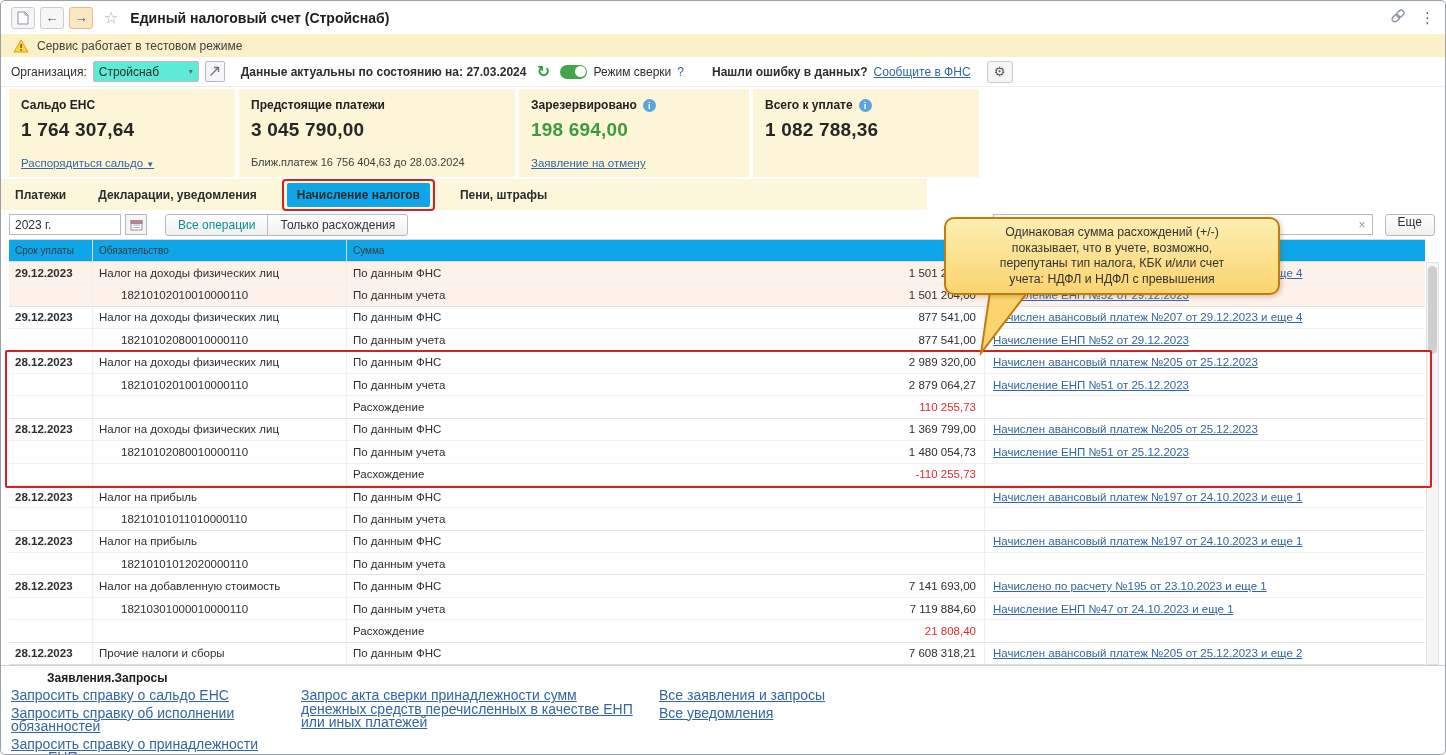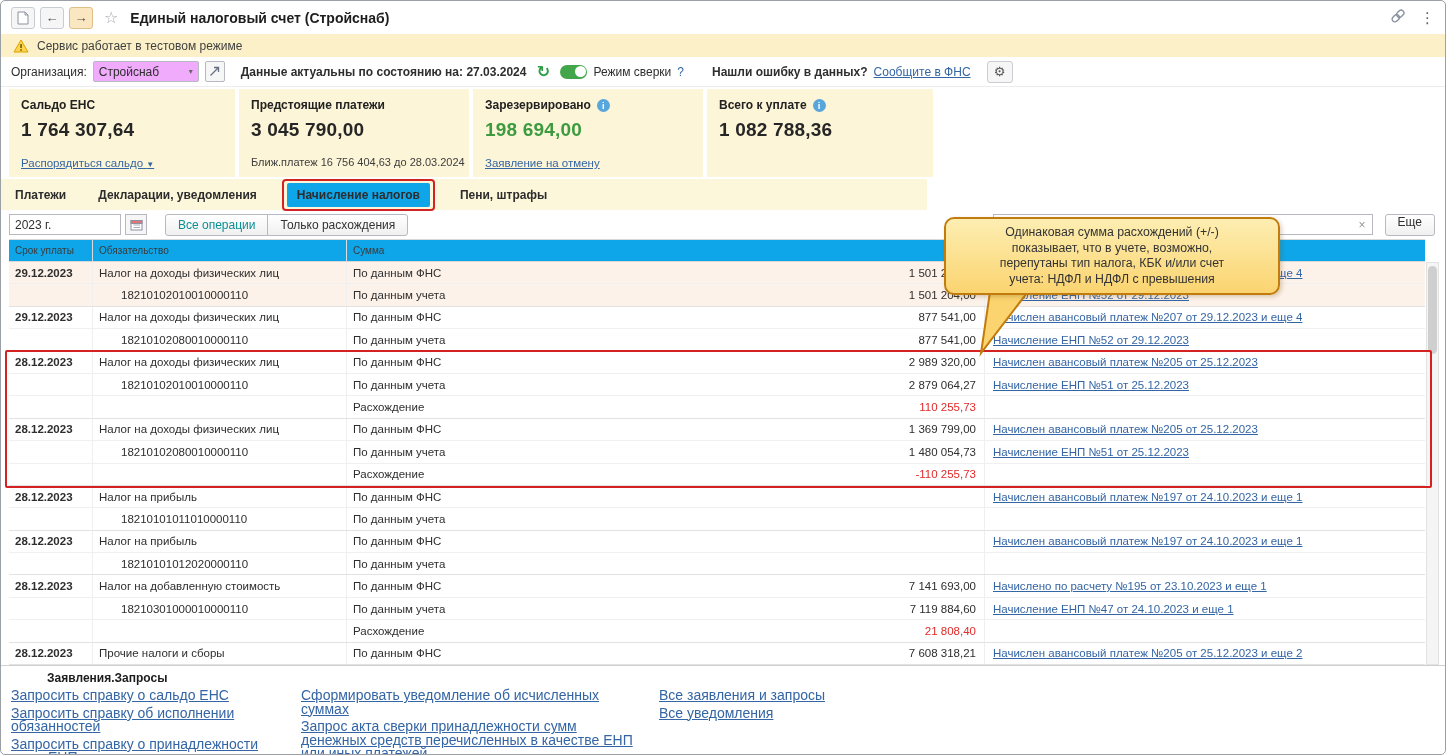--- a/index.html
+++ b/index.html
@@ -13,37 +13,37 @@
   .star { font-size: 16px; color: #a9aeb5; margin: 0 3px 0 6px; }
   .title { font-weight: bold; font-size: 14px; color: #1d1d1d; margin-left: 4px; }
   .tb-right { margin-left: auto; display: flex; align-items: center; gap: 14px; }
   .dots { font-size: 15px; color: #5a6270; }
 
   
   .warnbar { height: 23px; background: #fbf0c7; display: flex; align-items: center; gap: 8px; padding: 0 12px; color: #3f3f3f; }
 
   
   .toolbar { height: 30px; display: flex; align-items: center; gap: 6px; padding: 0 10px; border-bottom: 1px solid #ececec; }
-  .combo { width: 106px; height: 21px; border: 1px solid #b6bac0; border-radius: 2px; display: flex; align-items: center; padding: 0 5px; gap: 4px; background: #f0abfc; }
+  .combo { width: 106px; height: 21px; border: 1px solid #b6bac0; border-radius: 2px; display: flex; align-items: center; padding: 0 5px; gap: 4px; background: #5eead4; }
   .combo .cval { flex: 1; }
   .caret { font-size: 8px; color: #666; }
   .mini-btn { width: 20px; height: 21px; border: 1px solid #b6bac0; border-radius: 2px; background: #f6f6f6; display: flex; align-items: center; justify-content: center; }
   .actual { font-weight: bold; margin-left: 10px; }
   .refresh { width: 22px; height: 22px; border: none; background: none; color: #2f9e44; font-size: 16px; font-weight: bold; display: flex; align-items: center; justify-content: center; cursor: pointer; }
   .switch { width: 27px; height: 14px; border-radius: 8px; background: #43a64b; position: relative; cursor: pointer; }
   .switch::after { content: ""; position: absolute; right: 1.5px; top: 1.5px; width: 11px; height: 11px; border-radius: 50%; background: #fff; }
   .link { color: #3465a4; text-decoration: underline; cursor: pointer; }
   .qmark { color: #3465a4; cursor: pointer; }
   .err-q { font-weight: bold; margin-left: 22px; }
   .gear-btn { width: 26px; height: 22px; border: 1px solid #c9cdd2; border-radius: 3px; background: #f6f6f6; font-size: 13px; color: #555; margin-left: 10px; display: flex; align-items: center; justify-content: center; cursor: pointer; }
 
   
   .cards { display: flex; gap: 4px; padding: 2px 0 2px 8px; }
   .card { height: 88px; background: #fdf5d7; position: relative; padding: 9px 12px; }
-  .card.c-1 { width: 226px; } .card.c-2 { width: 230px; } .card.c-3 { width: 230px; } .card.c-4 { width: 226px; }
+  .card.c-1 { width: 226px; } .card.c-2 { width: 276px; } .card.c-3 { width: 230px; } .card.c-4 { width: 226px; }
   .card-t { font-weight: bold; font-size: 12px; display: flex; align-items: center; gap: 6px; color: #222; }
   .card-v { font-size: 19px; font-weight: bold; margin-top: 7px; color: #262626; letter-spacing: .2px; }
   .card-v.green { color: #3c9b40; }
   .card-link { position: absolute; left: 12px; bottom: 8px; font-size: 11.5px; }
   .card-note { position: absolute; left: 12px; bottom: 9px; font-size: 11px; color: #3d3d3d; }
   .info { width: 13px; height: 13px; border-radius: 50%; background: #58a6dc; color: #fff; font-size: 9.5px; font-weight: bold; display: inline-flex; align-items: center; justify-content: center; }
 
   
   .tabsrow { height: 31px; display: flex; }
   .tabstrip { width: 926px; background: #fcf7da; display: flex; align-items: center; gap: 28px; padding-left: 12px; }
@@ -429,21 +429,20 @@
 
   <div class="footer">
     <div class="f-title">Заявления.Запросы</div>
     <div class="f-cols">
       <div class="fcol fcol1">
           <a class="flink">Запросить справку о сальдо ЕНС</a>
           <a class="flink">Запросить справку об исполнении обязанностей</a>
           <a class="flink">Запросить справку о принадлежности сумм ЕНП</a>
         </div>
       <div class="fcol fcol2">
-          <a class="flink">Сформировать уведомление об исчисленных суммах</a>
           <a class="flink">Запрос акта сверки принадлежности сумм денежных средств перечисленных в качестве ЕНП или иных платежей</a>
         </div>
       <div class="fcol fcol3">
           <a class="flink">Все заявления и запросы</a>
           <a class="flink">Все уведомления</a>
         </div>
     </div>
   </div>
 
   <div class="vscroll">

